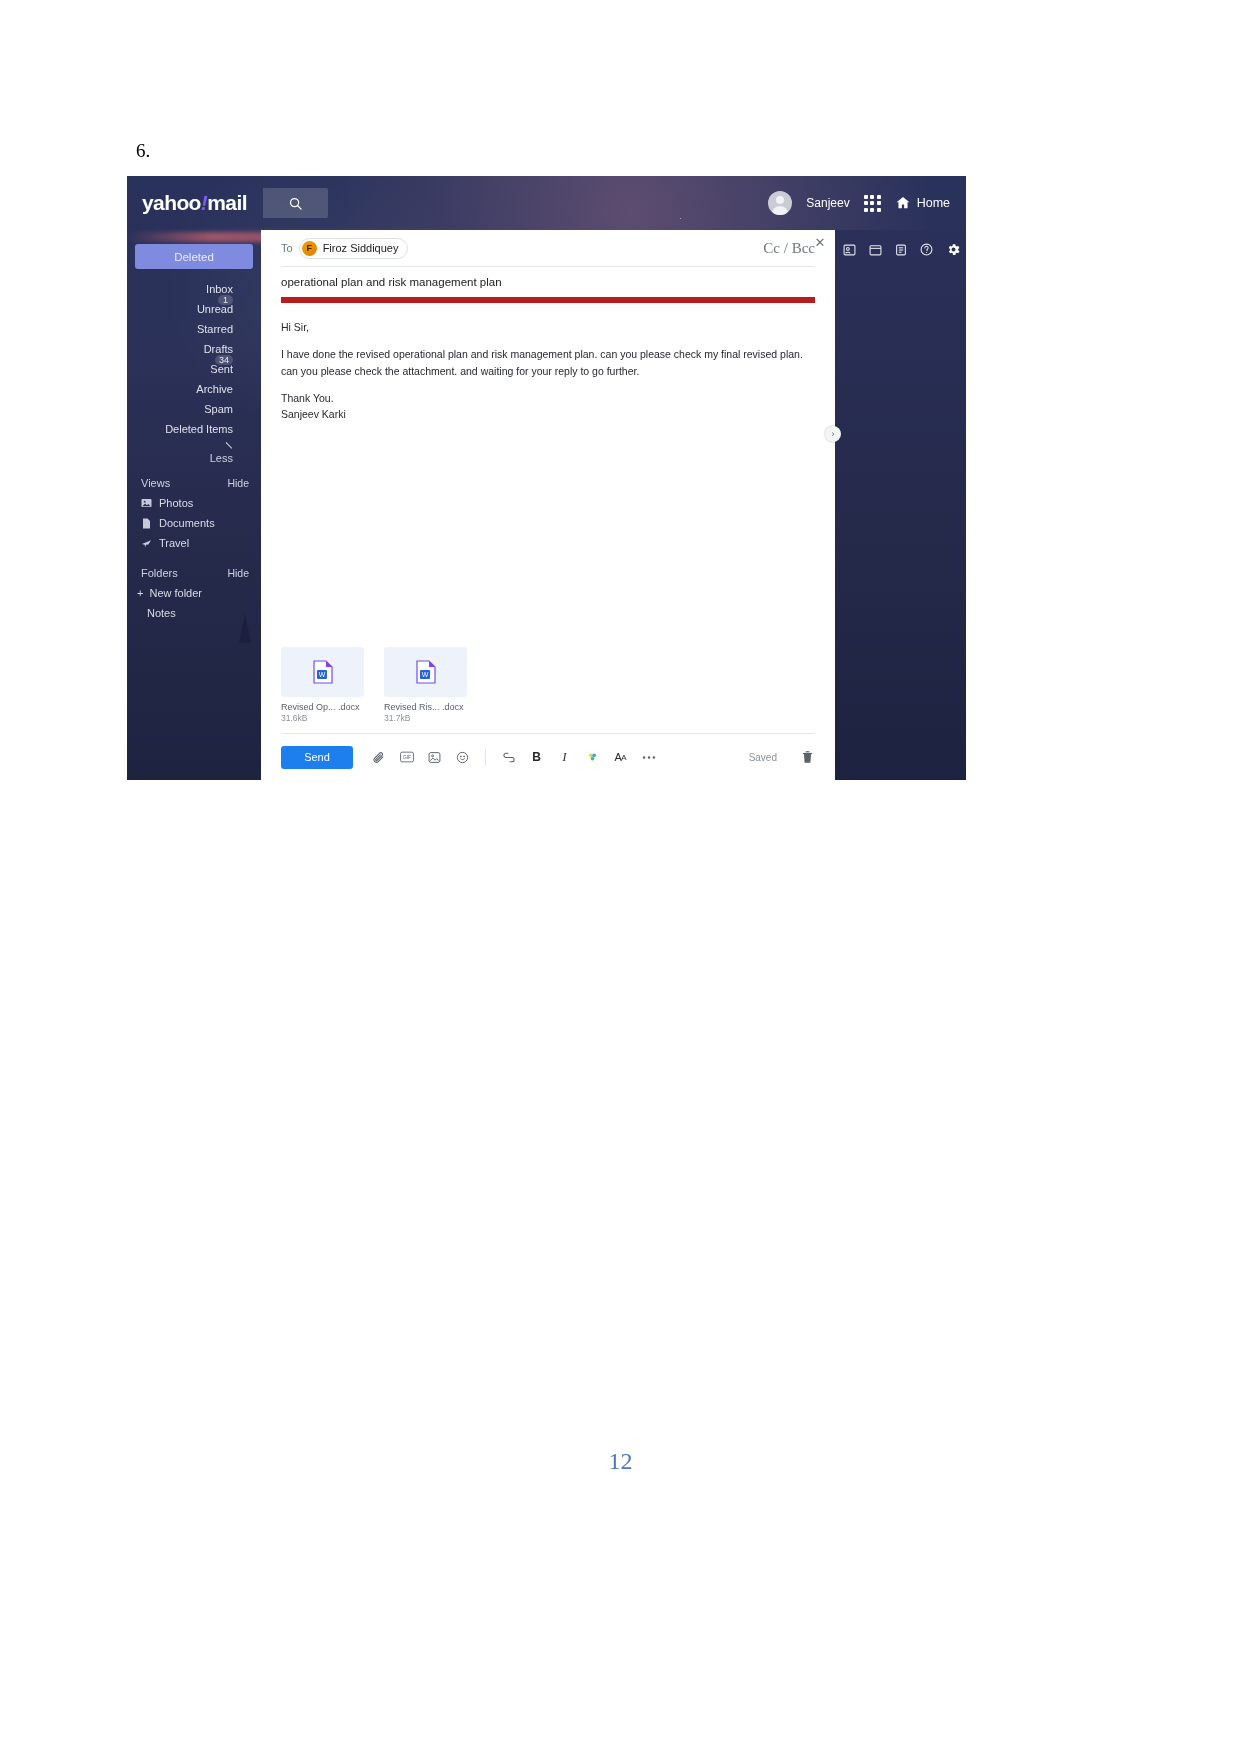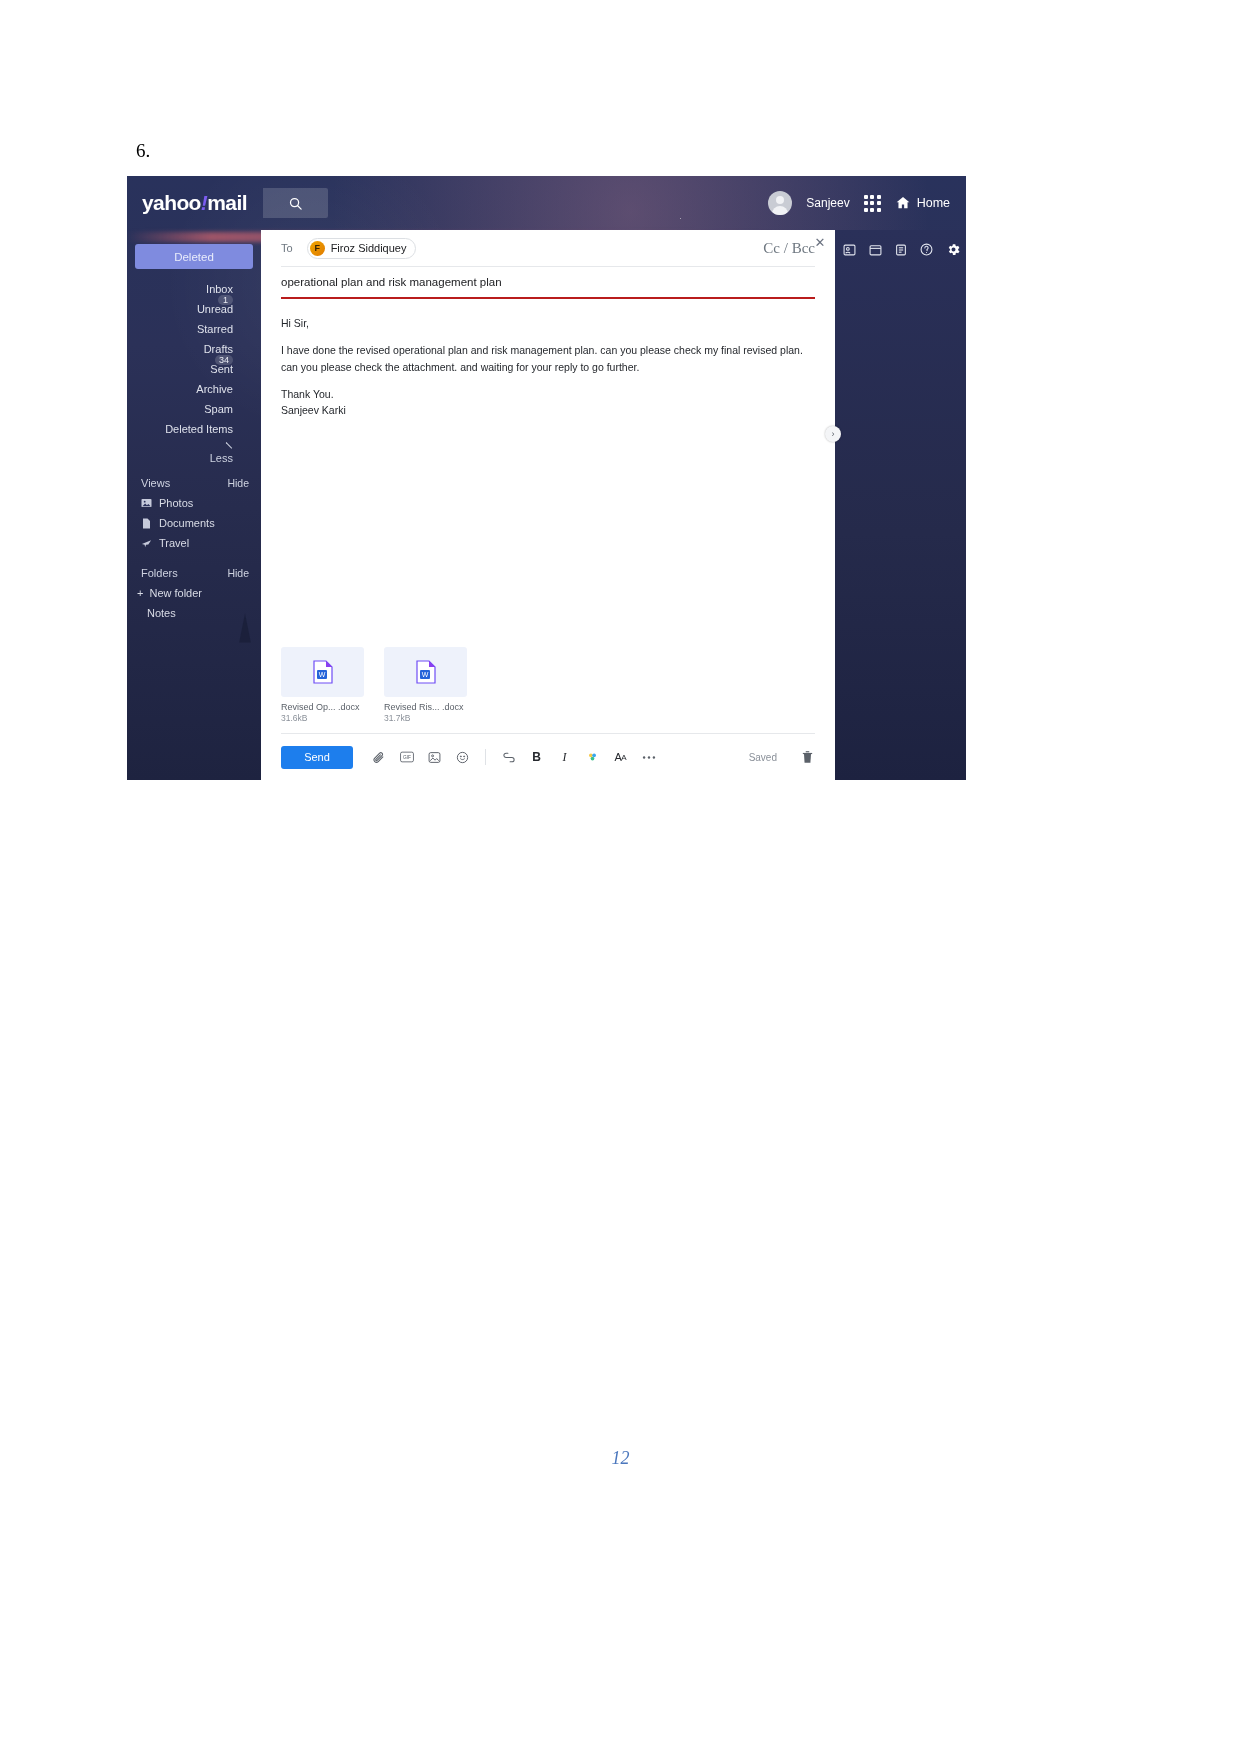--- a/index.html
+++ b/index.html
@@ -24,23 +24,22 @@
     font-size: 19px;
     color: #000;
   }
   .footer-page-number {
     position: absolute;
     left: 0;
     right: 0;
     top: 1448px;
     text-align: center;
     font-family: "Liberation Serif", serif;
-    font-size: 18px;
+    font-size: 24px;
     color: #4b77bd;
-    font-style: italic;
   }
 
   
   .screenshot {
     position: absolute;
     left: 127px;
     top: 176px;
     width: 839px;
     height: 604px;
     overflow: hidden;
@@ -315,21 +314,21 @@
     font-size: 13px;
     line-height: 14px;
     text-align: center;
   }
   .row-to {
     height: 36px;
     margin: 0 20px;
     border-bottom: 1px solid #e6e8eb;
     display: flex;
     align-items: center;
-    gap: 14px;
+    gap: 6px;
   }
   .row-to .lab { color: #6e7780; font-size: 11px; }
   .chip {
     display: flex;
     align-items: center;
     gap: 6px;
     height: 19px;
     padding: 0 9px 0 2px;
     border: 1px solid #dcdfe3;
     border-radius: 11px;
@@ -349,21 +348,21 @@
   }
   .ccbcc {
     margin-left: auto;
     color: #6e7780;
     font-size: 15px;
     font-family: Liberation Serif, serif;
   }
   .row-subject {
     height: 30px;
     margin: 0 20px;
-    border-bottom: 2px solid #b91c1c;
+    border-bottom: 6px solid #b91c1c;
     display: flex;
     align-items: center;
     font-size: 11.5px;
     color: #202124;
   }
   .body-area {
     flex: 1;
     margin: 0 20px;
     padding-top: 16px;
     font-size: 10.5px;

